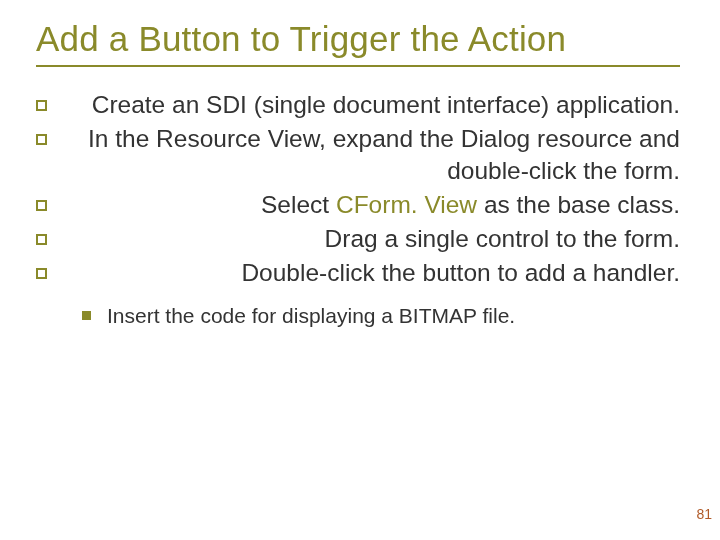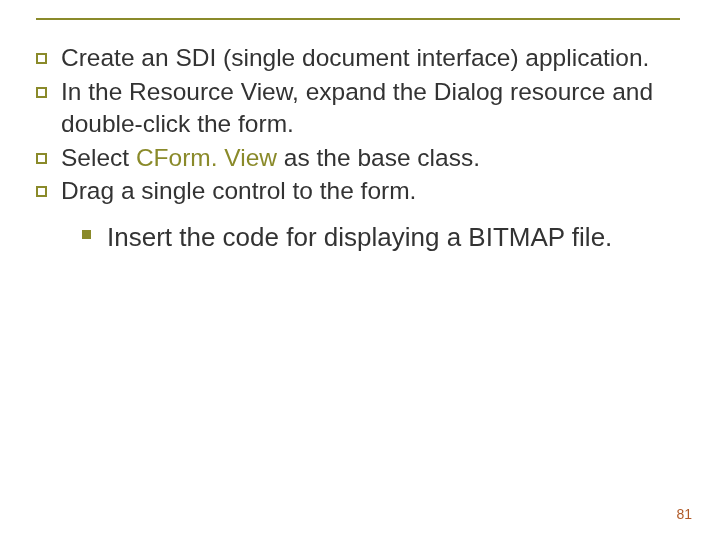--- a/index.html
+++ b/index.html
@@ -33,66 +33,68 @@
     margin: 0 0 22px 0;
   }
   .bullets {
     font-size: 24.5px;
     line-height: 1.3;
   }
   .bullet-row {
     display: flex;
     align-items: flex-start;
     margin: 0 0 2px 0;
+    text-align: right;
   }
   .bullet-marker {
     width: 11px;
     height: 11px;
     border: 2px solid #8a8a2a;
     box-sizing: border-box;
     margin-top: 11px;
     margin-right: 14px;
     flex: 0 0 auto;
   }
   .bullet-text {
     flex: 1 1 auto;
     color: #333333;
   }
   .highlight {
     color: #8a8a2a;
   }
   .sub-bullets {
     margin-top: 14px;
     margin-left: 46px;
-    font-size: 26px;
+    font-size: 21px;
   }
   .sub-row {
     display: flex;
     align-items: flex-start;
   }
   .sub-marker {
     width: 9px;
     height: 9px;
     background: #8a8a2a;
     margin-top: 9px;
     margin-right: 16px;
     flex: 0 0 auto;
   }
   .page-num {
     position: absolute;
-    right: 28px;
+    right: 8px;
     bottom: 18px;
     font-size: 14px;
     color: #b05a28;
   }
 </style>
 </head>
 <body>
 
 <div class="slide">
+  <h1 class="title">Add a Button to Trigger the Action</h1>
   <hr class="rule">
 
   <div class="bullets">
 
     <div class="bullet-row">
       <span class="bullet-marker"></span>
       <span class="bullet-text">
         <span>Create an SDI (single document interface) application.</span><span class="highlight"></span><span></span>
       </span>
     </div>
@@ -111,20 +113,26 @@
       </span>
     </div>
 
     <div class="bullet-row">
       <span class="bullet-marker"></span>
       <span class="bullet-text">
         <span>Drag a single control to the form.</span><span class="highlight"></span><span></span>
       </span>
     </div>
 
+    <div class="bullet-row">
+      <span class="bullet-marker"></span>
+      <span class="bullet-text">
+        <span>Double-click the button to add a handler.</span><span class="highlight"></span><span></span>
+      </span>
+    </div>
 
     <div class="sub-bullets">
       <div class="sub-row">
         <span class="sub-marker"></span>
         <span class="bullet-text">Insert the code for displaying a BITMAP file.</span>
       </div>
     </div>
 
   </div>
 </div>

